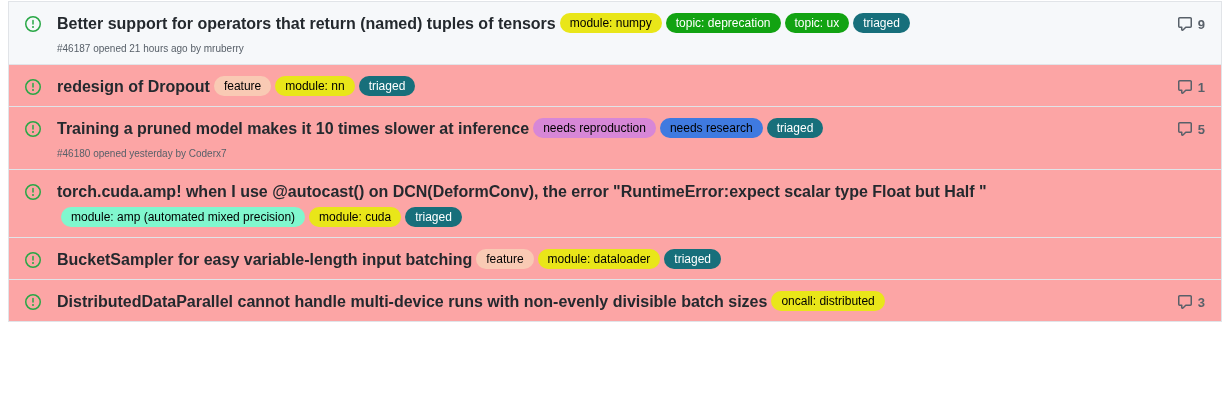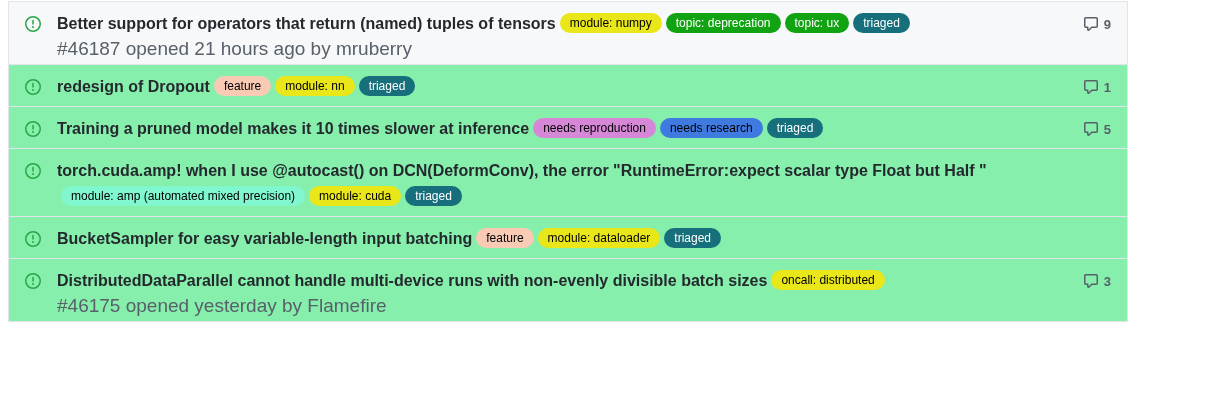--- a/index.html
+++ b/index.html
@@ -4,33 +4,33 @@
 <style>
   * { margin: 0; padding: 0; box-sizing: border-box; }
   html, body {
     width: 1231px; height: 409px;
     background: #ffffff;
     font-family: "Liberation Sans", sans-serif;
     overflow: hidden;
   }
   .issues-box {
     margin-left: 8px;
-    width: 1120px;
+    width: 1214px;
     border-top: 1px solid #e1e4e8;
     border-left: 1px solid #e1e4e8;
     border-right: 1px solid #e1e4e8;
     margin-top: 1px;
     background: #fff;
   }
   .issue-row {
     display: flex;
     align-items: flex-start;
     border-bottom: 1px solid #e1e4e8;
     padding: 9px 16px 6px 16px;
-    background: #86efac;
+    background: #fca5a5;
   }
   .issue-row.highlighted { background: #f6f8fa; }
   .open-icon {
     flex: 0 0 16px;
     margin-top: 5px;
     line-height: 0;
   }
   .issue-main {
     flex: 1 1 auto;
     margin-left: 16px;
@@ -55,21 +55,21 @@
     border-radius: 10px;
     font-size: 12px;
     font-weight: 500;
     margin-left: 4px;
     vertical-align: 2px;
     white-space: nowrap;
     cursor: pointer;
   }
   .issue-meta {
     margin-top: 2px;
-    font-size: 19px;
+    font-size: 10px;
     line-height: 19px;
     color: #586069;
   }
   .issue-side {
     flex: 0 0 64px;
     display: flex;
     justify-content: flex-end;
     align-items: center;
     margin-top: 5px;
     gap: 5px;
@@ -130,20 +130,21 @@
     <div class="issue-row">
     <span class="open-icon">
       <svg width="16" height="16" viewBox="0 0 16 16" aria-hidden="true">
         <path fill-rule="evenodd" fill="#28a745" d="M8 1.5a6.5 6.5 0 1 0 0 13 6.5 6.5 0 0 0 0-13ZM0 8a8 8 0 1 1 16 0A8 8 0 0 1 0 8Zm9 3a1 1 0 1 1-2 0 1 1 0 0 1 2 0ZM8 3.75c.414 0 .75.336.75.75v3.5a.75.75 0 0 1-1.5 0V4.5c0-.414.336-.75.75-.75Z"></path>
       </svg>
     </span>
     <div class="issue-main">
       <div class="issue-title-line">
         <a class="issue-title-link">Training a pruned model makes it 10 times slower at inference</a><span class="labels-slot"><span class="issue-label" style="background: rgb(215, 135, 215); color: rgb(0, 0, 0);">needs reproduction</span><span class="issue-label" style="background: rgb(63, 122, 224); color: rgb(0, 0, 0);">needs research</span><span class="issue-label" style="background: rgb(23, 111, 123); color: rgb(255, 255, 255);">triaged</span></span>
       </div>
+      <div class="issue-meta">#46180 opened yesterday by Coderx7</div>
     </div>
     <div class="issue-side">
       <a class="comment-link">
         <svg width="16" height="16" viewBox="0 0 16 16" aria-hidden="true">
           <path fill="#586069" d="M1 2.75C1 1.784 1.784 1 2.75 1h10.5c.966 0 1.75.784 1.75 1.75v7.5A1.75 1.75 0 0 1 13.25 12H9.06l-2.573 2.573A1.458 1.458 0 0 1 4 13.543V12H2.75A1.75 1.75 0 0 1 1 10.25Zm1.75-.25a.25.25 0 0 0-.25.25v7.5c0 .138.112.25.25.25h2a.75.75 0 0 1 .75.75v2.19l2.72-2.72a.749.749 0 0 1 .53-.22h4.5a.25.25 0 0 0 .25-.25v-7.5a.25.25 0 0 0-.25-.25Z"></path>
         </svg>
         <span class="comment-count">5</span>
       </a>
     </div>
   </div>
@@ -190,21 +191,20 @@
     <div class="issue-row">
     <span class="open-icon">
       <svg width="16" height="16" viewBox="0 0 16 16" aria-hidden="true">
         <path fill-rule="evenodd" fill="#28a745" d="M8 1.5a6.5 6.5 0 1 0 0 13 6.5 6.5 0 0 0 0-13ZM0 8a8 8 0 1 1 16 0A8 8 0 0 1 0 8Zm9 3a1 1 0 1 1-2 0 1 1 0 0 1 2 0ZM8 3.75c.414 0 .75.336.75.75v3.5a.75.75 0 0 1-1.5 0V4.5c0-.414.336-.75.75-.75Z"></path>
       </svg>
     </span>
     <div class="issue-main">
       <div class="issue-title-line">
         <a class="issue-title-link">DistributedDataParallel cannot handle multi-device runs with non-evenly divisible batch sizes</a><span class="labels-slot"><span class="issue-label" style="background: rgb(233, 230, 25); color: rgb(0, 0, 0);">oncall: distributed</span></span>
       </div>
-      <div class="issue-meta">#46175 opened yesterday by Flamefire</div>
     </div>
     <div class="issue-side">
       <a class="comment-link">
         <svg width="16" height="16" viewBox="0 0 16 16" aria-hidden="true">
           <path fill="#586069" d="M1 2.75C1 1.784 1.784 1 2.75 1h10.5c.966 0 1.75.784 1.75 1.75v7.5A1.75 1.75 0 0 1 13.25 12H9.06l-2.573 2.573A1.458 1.458 0 0 1 4 13.543V12H2.75A1.75 1.75 0 0 1 1 10.25Zm1.75-.25a.25.25 0 0 0-.25.25v7.5c0 .138.112.25.25.25h2a.75.75 0 0 1 .75.75v2.19l2.72-2.72a.749.749 0 0 1 .53-.22h4.5a.25.25 0 0 0 .25-.25v-7.5a.25.25 0 0 0-.25-.25Z"></path>
         </svg>
         <span class="comment-count">3</span>
       </a>
     </div>
   </div>

